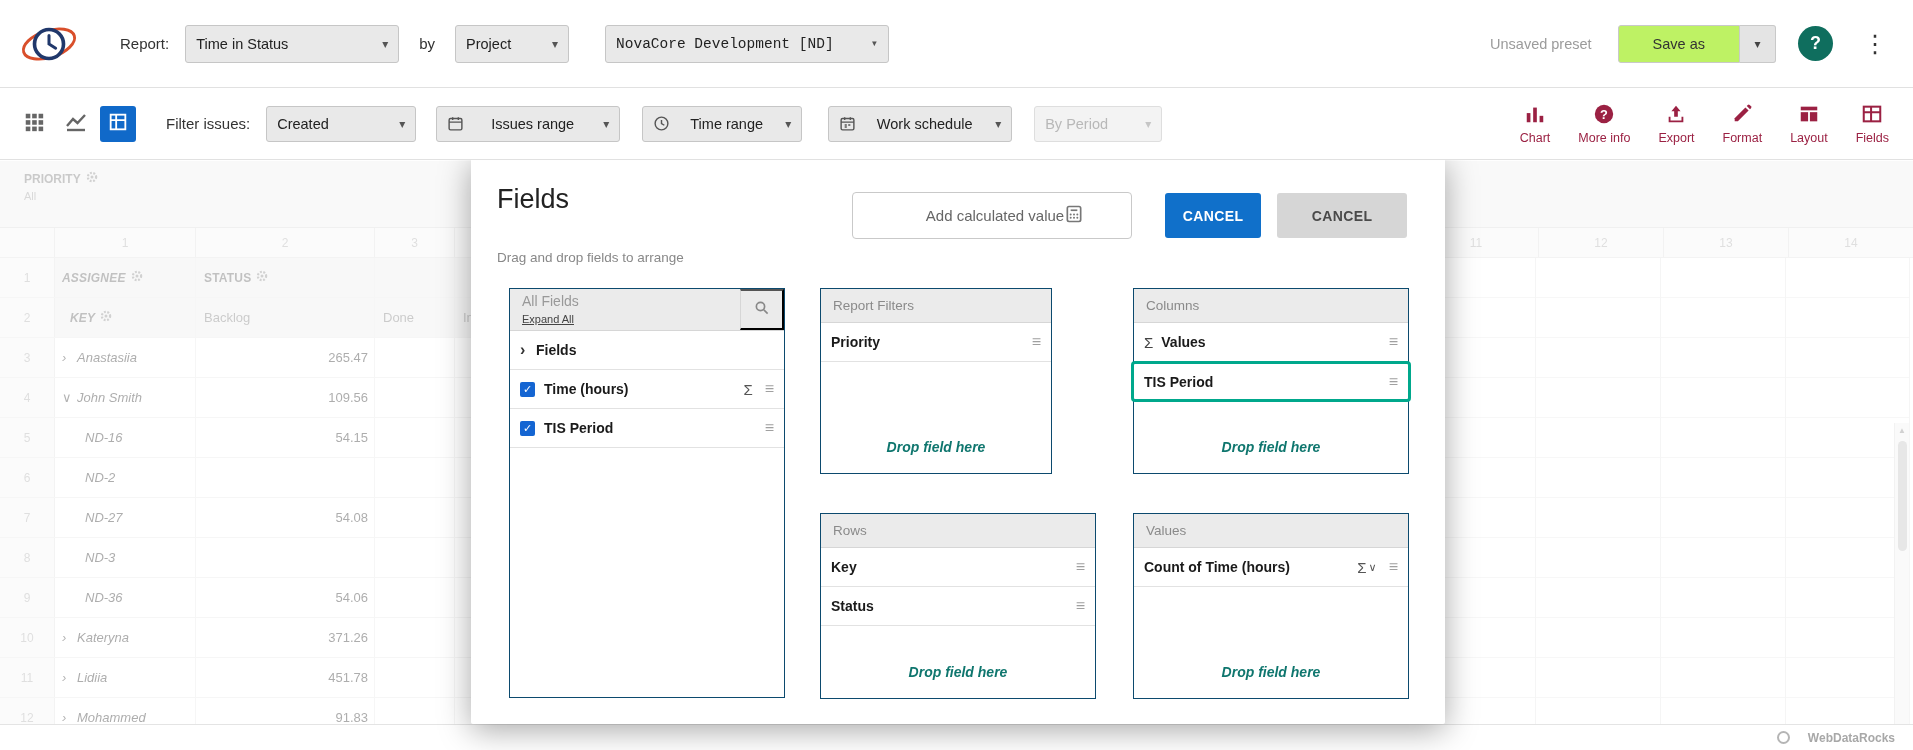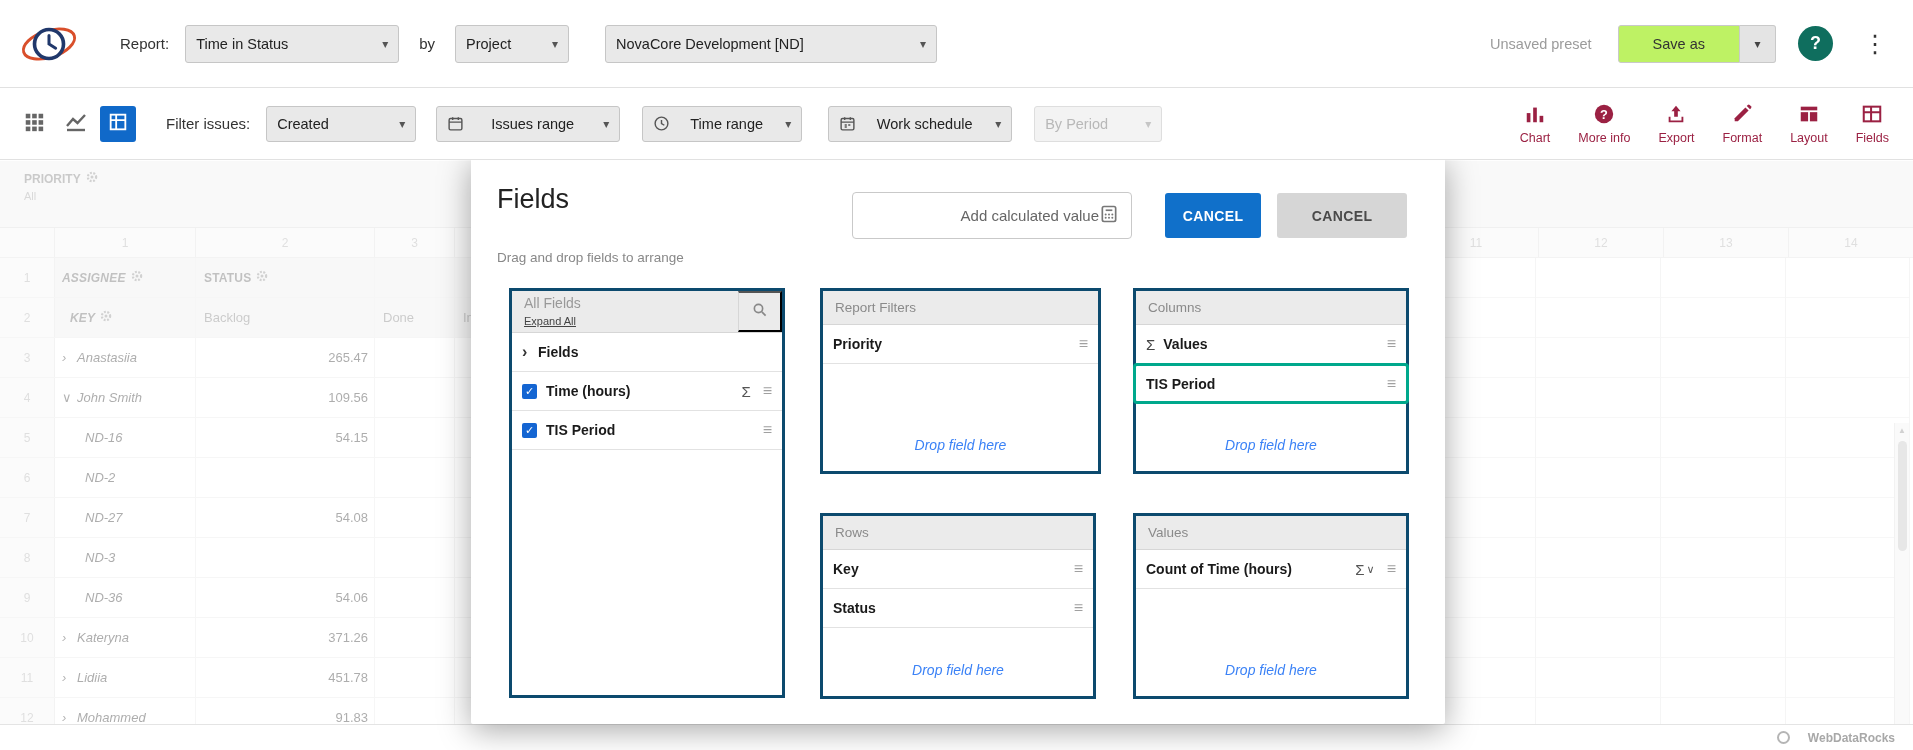--- a/index.html
+++ b/index.html
@@ -22,21 +22,21 @@
     background:#e9e9e9; border:1px solid #c6c6c6; border-radius:3px;
     height:38px; padding:0 10px; font-size:14.5px; color:#222; cursor:pointer;
   }
   .dd .chev{ color:#555; font-size:12px; margin-left:10px; }
   .dd .dd-ico{ color:#555; margin-right:8px; display:flex; }
   .dd.disabled{ background:#f3f3f3; border-color:#dedede; color:#b8b8b8; }
   .dd.disabled .chev{ color:#c5c5c5; }
   .dd-report{ width:214px; margin-left:16px; }
   .by{ margin-left:20px; font-size:15px; color:#333; }
   .dd-groupby{ width:114px; margin-left:20px; }
-  .dd-project{ width:332px; margin-left:36px; }
+  .dd-project{ width:284px; margin-left:36px;font-family:Liberation Mono, monospace; }
   .hdr-spacer{ flex:1; }
   .preset-status{ color:#9b9b9b; font-size:14.5px; margin-right:26px; }
   .btn-saveas{
     height:38px; padding:0 34px; background:#bef264; border:1px solid #c9c9c9;
     border-radius:3px 0 0 3px; font-size:14.5px; color:#333; cursor:pointer;
   }
   .btn-saveas-chev{
     height:38px; width:36px; background:#e4e4e4; border:1px solid #c9c9c9; border-left:none;
     border-radius:0 3px 3px 0; color:#444; font-size:12px; cursor:pointer; margin-right:22px;
   }
@@ -133,40 +133,40 @@
   
   .modal{
     position:absolute; left:471px; top:158px; width:974px; height:566px;
     background:#fff; box-shadow:0 6px 32px rgba(0,0,0,0.35); z-index:40; border-radius:2px;
   }
   .m-title{ position:absolute; left:26px; top:26px; font-size:27px; font-weight:500; color:#222; }
   .m-subtitle{ position:absolute; left:26px; top:92px; font-size:13.5px; color:#888; }
   .btn-addcalc{
     position:absolute; left:381px; top:34px; width:280px; height:47px;
     background:#fff; border:1px solid #c9c9c9; border-radius:4px; cursor:pointer;
-    display:flex; align-items:center; justify-content:flex-end; padding:0 12px 0 38px;
+    display:flex; align-items:center; justify-content:center; padding:0 12px 0 38px;
     font-size:15px; color:#666;
   }
   .btn-apply{
     position:absolute; left:694px; top:35px; width:96px; height:45px;
     background:#1070ca; color:#fff; font-size:14px; font-weight:bold; letter-spacing:.4px;
     border:none; border-radius:3px; cursor:pointer;
   }
   .btn-cancel{
     position:absolute; left:806px; top:35px; width:130px; height:45px;
     background:#d6d6d6; color:#4a4a4a; font-size:14px; font-weight:bold; letter-spacing:.4px;
     border:none; border-radius:3px; cursor:pointer;
   }
-  .panel{ position:absolute; border:3px solid #0c4a6e; background:#fff; }
+  .panel{ position:absolute; border:1px solid #0c4a6e; background:#fff; }
   .panel-hd{
     height:34px; background:#ebebeb; border-bottom:1px solid #d6d6d6;
     display:flex; align-items:center; padding-left:12px; font-size:13.5px; color:#8a8a8a;
   }
   .p-allfields{ left:38px; top:130px; width:276px; height:410px; }
-  .p-filters{ left:349px; top:130px; width:281px; height:186px; }
+  .p-filters{ left:349px; top:130px; width:232px; height:186px; }
   .p-rows{ left:349px; top:355px; width:276px; height:186px; }
   .p-cols{ left:662px; top:130px; width:276px; height:186px; }
   .p-vals{ left:662px; top:355px; width:276px; height:186px; }
   .af-hd{
     height:42px; background:#ebebeb; border-bottom:1px solid #d6d6d6; position:relative;
     padding:4px 0 0 12px;
   }
   .af-title{ font-size:14px; color:#999; }
   .af-expand{ font-size:11px; color:#444; text-decoration:underline; cursor:pointer; display:inline-block; margin-top:1px; }
   .af-search{
@@ -182,21 +182,21 @@
   .grip{ margin-left:auto; color:#a0a0a0; font-size:16px; font-weight:normal; }
   .sigma{ color:#555; font-size:15px; font-weight:normal; }
   .f-item .sigma.pushed{ margin-left:auto; }
   .f-item .sigma + .grip{ margin-left:12px; }
   .checkbox{
     width:15px; height:15px; background:#1465d2; border-radius:2px; margin-right:9px; flex:0 0 auto;
     display:flex; align-items:center; justify-content:center; color:#fff; font-size:11px; cursor:pointer;
   }
   .drop-ph{
     position:absolute; left:0; right:0; bottom:18px; text-align:center;
-    font-style:italic; font-size:14px; color:#3b82f6;
+    font-style:italic; font-size:14px; color:#0f766e;font-weight:bold;
   }
   .tis-highlight{
     border:3px solid #00a88c; border-radius:4px; margin:-1px -3px 0;
     height:41px; position:relative; z-index:2; background:#fff;
   }
   .vi-cluster{ margin-left:auto; display:flex; align-items:center; gap:2px; }
   .vi-cluster .small-chev{ font-size:11px; color:#555; font-weight:normal; }
   .vi-cluster .grip{ margin-left:10px; }
   .leadsigma{ margin-right:8px; color:#444; }
 </style>

